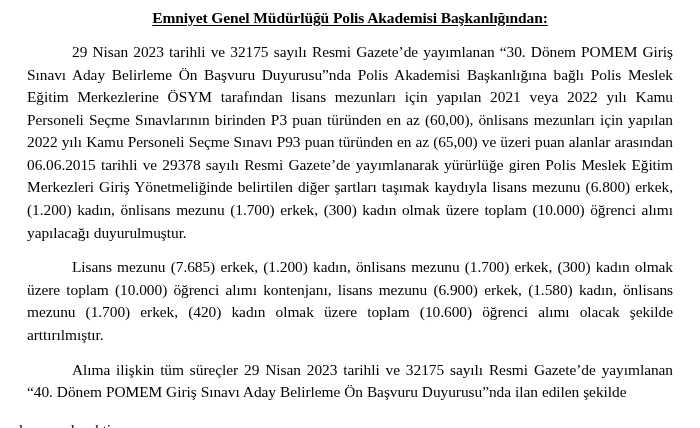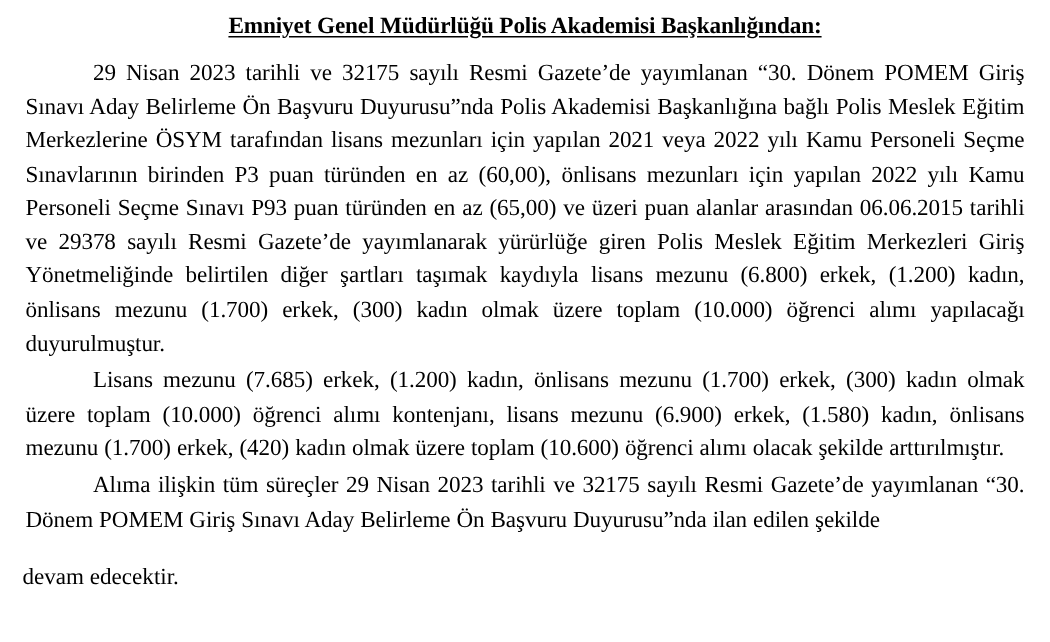--- a/index.html
+++ b/index.html
@@ -50,21 +50,21 @@
     margin: 4px 0 0 0;
     white-space: nowrap;
   }
 
   
   .body-block {
     margin-top: 9px;
     padding: 0 15px;
   }
   p.para {
-    margin: 2px;
+    margin: 12px;
     text-align: justify;
     text-justify: inter-word;
     text-indent: 45px;
     font-size: 15.4px;
     line-height: 22.6px;
     letter-spacing: -0.05px;
     word-spacing: 0.2px;
     hyphens: none;
   }
   .ref-tail {
@@ -77,17 +77,17 @@
 
 <div class="page">
 
   <div class="heading-block">
     <h1 class="doc-title">Emniyet Genel Müdürlüğü Polis Akademisi Başkanlığından:</h1>
   </div>
 
   <div class="body-block">
     <p class="para">29 Nisan 2023 tarihli ve 32175 sayılı Resmi Gazete’de yayımlanan “30. Dönem POMEM Giriş Sınavı Aday Belirleme Ön Başvuru Duyurusu”nda Polis Akademisi Başkanlığına bağlı Polis Meslek Eğitim Merkezlerine ÖSYM tarafından lisans mezunları için yapılan 2021 veya 2022 yılı Kamu Personeli Seçme Sınavlarının birinden P3 puan türünden en az (60,00), önlisans mezunları için yapılan 2022 yılı Kamu Personeli Seçme Sınavı P93 puan türünden en az (65,00) ve üzeri puan alanlar arasından 06.06.2015 tarihli ve 29378 sayılı Resmi Gazete’de yayımlanarak yürürlüğe giren Polis Meslek Eğitim Merkezleri Giriş Yönetmeliğinde belirtilen diğer şartları taşımak kaydıyla lisans mezunu (6.800) erkek, (1.200) kadın, önlisans mezunu (1.700) erkek, (300) kadın olmak üzere toplam (10.000) öğrenci alımı yapılacağı duyurulmuştur.</p>
     <p class="para">Lisans mezunu (7.685) erkek, (1.200) kadın, önlisans mezunu (1.700) erkek, (300) kadın olmak üzere toplam (10.000) öğrenci alımı kontenjanı, lisans mezunu (6.900) erkek, (1.580) kadın, önlisans mezunu (1.700) erkek, (420) kadın olmak üzere toplam (10.600) öğrenci alımı olacak şekilde arttırılmıştır.</p>
-    <p class="para">Alıma ilişkin tüm süreçler 29 Nisan 2023 tarihli ve 32175 sayılı Resmi Gazete’de yayımlanan “30. Dönem POMEM Giriş Sınavı Aday Belirleme Ön Başvuru Duyurusu”nda ilan edilen şekilde</p>
+    <p class="para">Alıma ilişkin tüm süreçler 29 Nisan 2023 tarihli ve 32175 sayılı Resmi Gazete’de yayımlanan “40. Dönem POMEM Giriş Sınavı Aday Belirleme Ön Başvuru Duyurusu”nda ilan edilen şekilde</p>
     <p class="ref-tail">devam edecektir.</p>
   </div>
 
 </div>
 
 </body></html>

